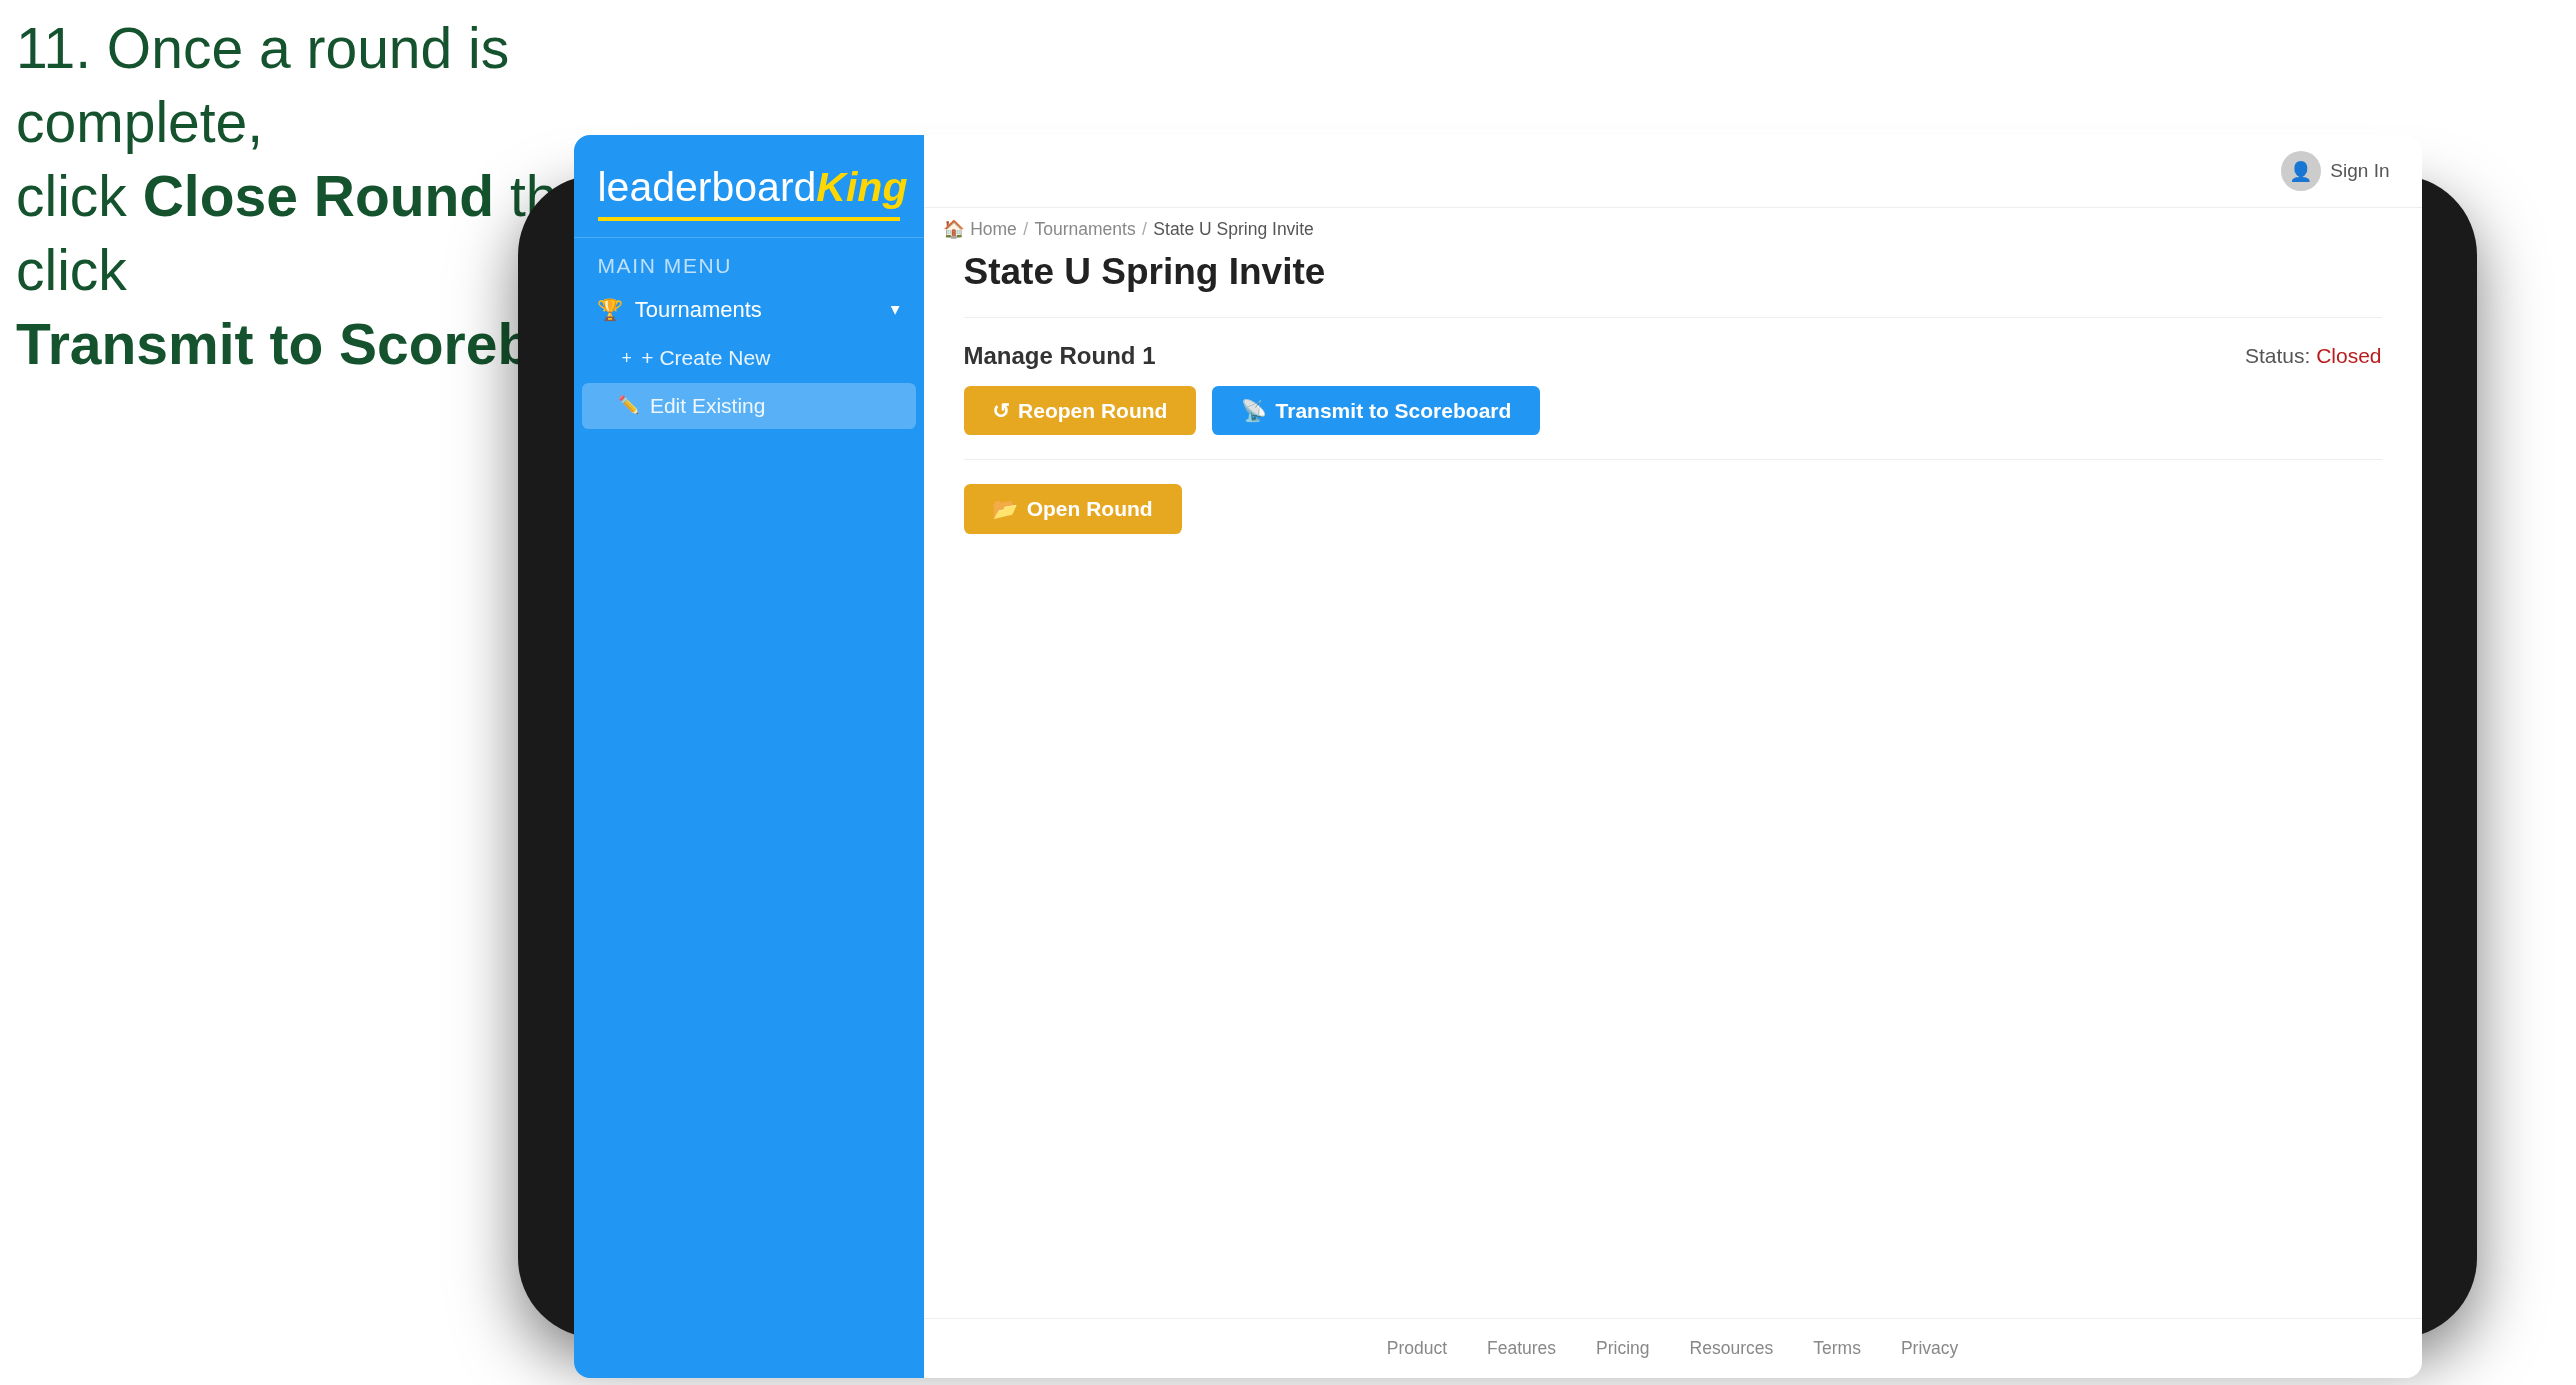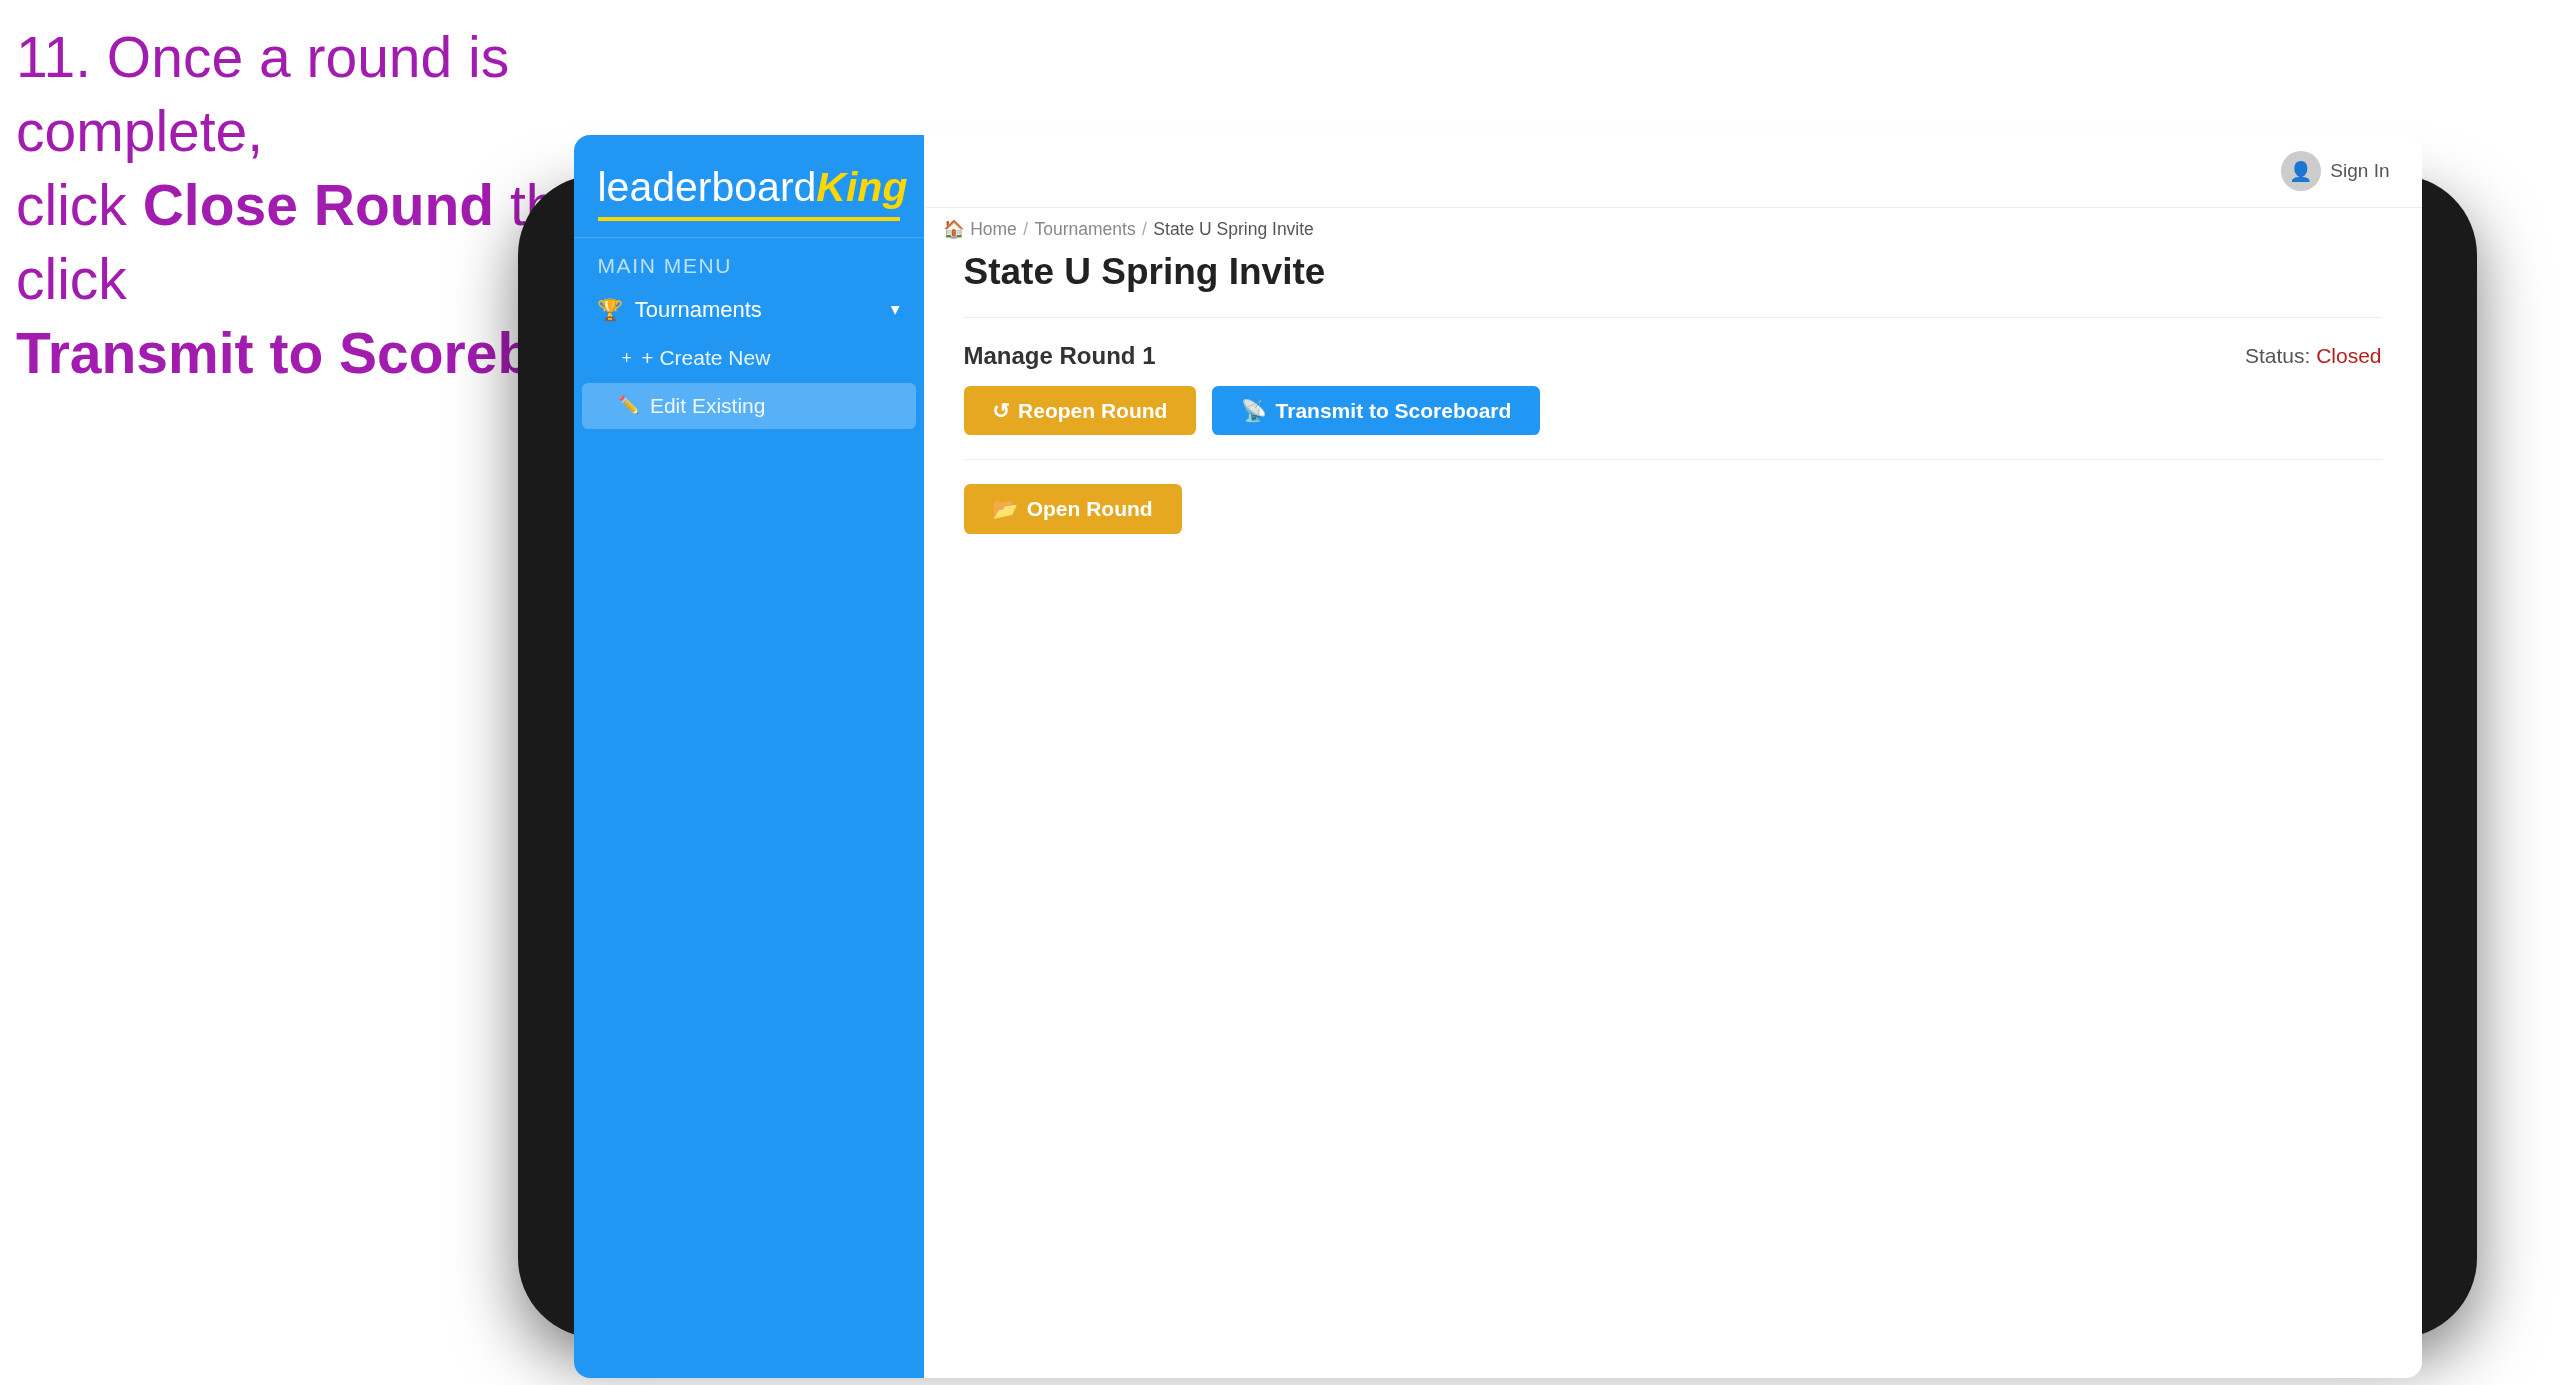--- a/index.html
+++ b/index.html
@@ -8,25 +8,25 @@
       font-family: -apple-system, BlinkMacSystemFont, 'Segoe UI', sans-serif;
       width: 2576px;
       height: 1386px;
       position: relative;
       overflow: hidden;
     }
 
     
     .instruction {
       position: absolute;
-      top: 20px;
+      top: 11px;
       left: 16px;
       font-size: 57px;
       line-height: 1.3;
-      color: #a21caf;
+      color: #14532d;
       font-weight: 400;
       max-width: 717px;
     }
     .instruction strong {
       font-weight: 700;
     }
 
     
     .arrow-svg {
       position: absolute;
@@ -383,18 +383,26 @@
             <div class="round-actions">
               <button class="btn btn-orange">
                 <span>📂</span>
                 <span>Open Round</span>
               </button>
             </div>
           </div>
 
         </div>
 
+        <div class="footer">
+          <a>Product</a>
+          <a>Features</a>
+          <a>Pricing</a>
+          <a>Resources</a>
+          <a>Terms</a>
+          <a>Privacy</a>
+        </div>
 
       </div>
     </div>
   </div>
 </div>
 
 
 </body></html>

